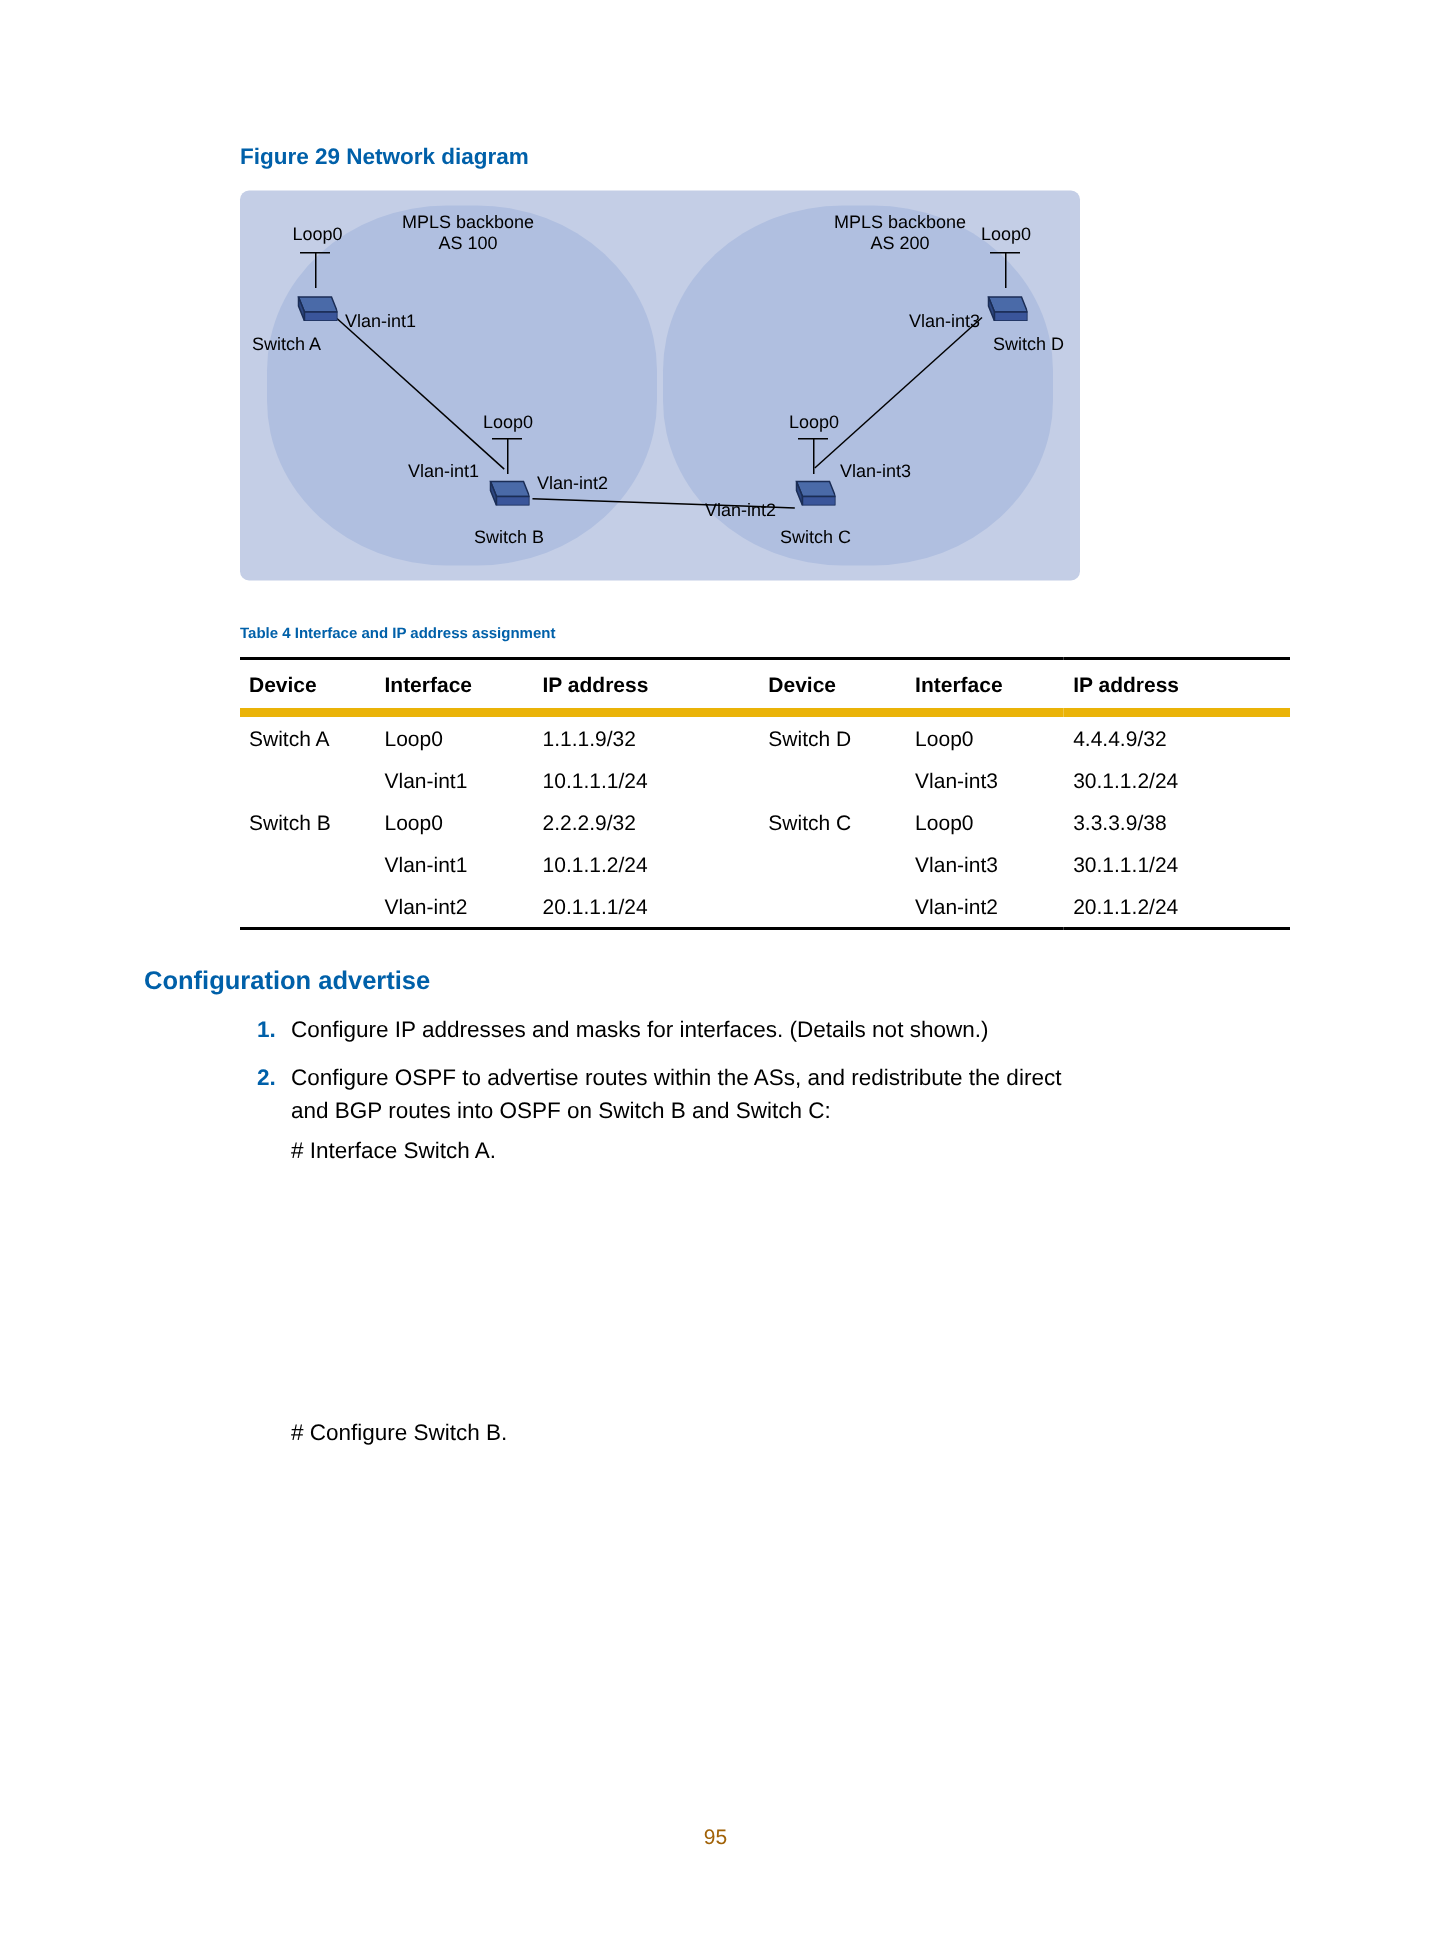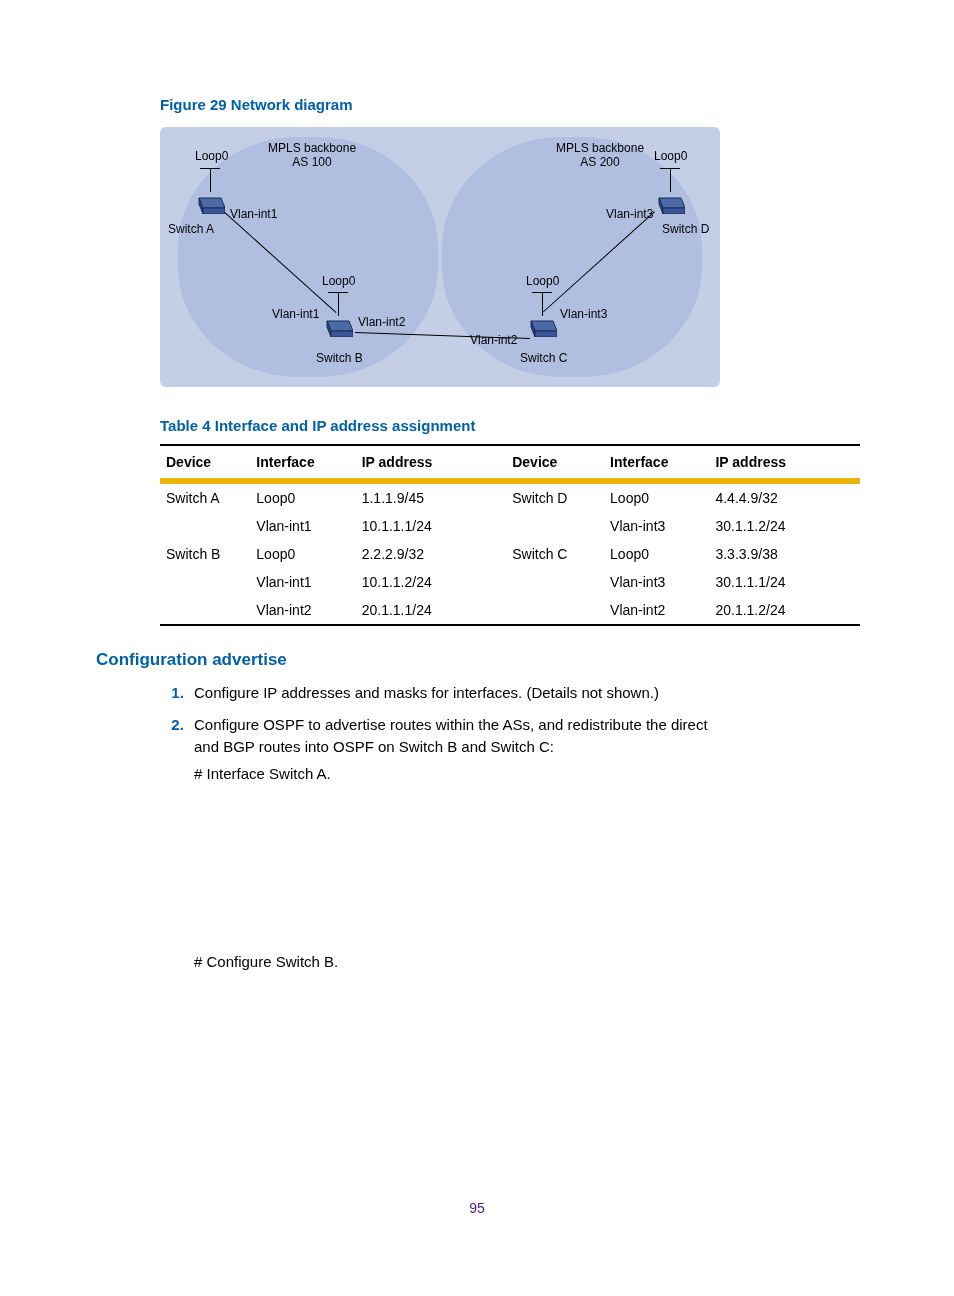--- a/index.html
+++ b/index.html
@@ -1,29 +1,29 @@
 <!DOCTYPE html>
 <html><head>
 <meta charset="utf-8">
 <style>
   html,body{margin:0;padding:0;background:#fff;font-family:Arial,Helvetica,sans-serif;color:#000}
   .page{width:819px;height:1296px;position:relative;box-sizing:border-box;padding:96px 90px 0 96px}
   .fig-cap,.tbl-cap,.sec-head{color:#0060a9;font-weight:bold}
   .fig-cap{font-size:15px;margin:0 0 14px 64px}
-  .tbl-cap{font-size:15px;margin:30px 0 10px 64px}
+  .tbl-cap{font-size:10px;margin:30px 0 10px 64px}
   .sec-head{font-size:17px;margin:24px 0 12px 0}
   .diagram{margin-left:64px;width:560px;height:260px;border-radius:6px;background:#c4cee6;position:relative}
   .cloud{position:absolute;width:260px;height:240px;top:10px;background:#b0bfe0;border-radius:120px/110px}
   .cloud.left{left:18px}
   .cloud.right{right:18px}
   .dlabel{position:absolute;font-size:12px;white-space:nowrap;text-align:center}
   .dline{position:absolute;background:#000;height:1px;transform-origin:0 0}
   .node{position:absolute;width:30px;height:22px}
   .node svg{display:block}
-  .pnum{position:absolute;bottom:80px;left:0;width:954px;text-align:center;font-size:14px;color:#4c1d95}
+  .pnum{position:absolute;bottom:64px;left:0;width:954px;text-align:center;font-size:14px;color:#a16207}
   table{border-collapse:collapse;width:700px;margin-left:64px;font-size:14px}
   thead tr{border-top:2px solid #000;border-bottom:6px solid #eab308}
   th{text-align:left;font-weight:bold;padding:8px 6px}
   td{padding:6px 6px}
   tbody{border-bottom:2px solid #000}
   ol{margin:0 0 0 64px;padding-left:28px;font-size:15px;line-height:1.45}
   ol li{padding-left:6px;margin-bottom:10px}
   ol li::marker{color:#0060a9;font-weight:bold}
   .sub{margin:6px 0 0 0}
   .gap-sm{height:160px}
@@ -121,21 +121,21 @@
       <th>IP address</th>
       <th>Device</th>
       <th>Interface</th>
       <th>IP address</th>
     </tr>
       </thead>
     <tbody id="tbody">
         <tr>
           <td>Switch A</td>
           <td>Loop0</td>
-          <td>1.1.1.9/45</td>
+          <td>1.1.1.9/32</td>
           <td>Switch D</td>
           <td>Loop0</td>
           <td>4.4.4.9/32</td>
         </tr>
         <tr>
           <td></td>
           <td>Vlan-int1</td>
           <td>10.1.1.1/24</td>
           <td></td>
           <td>Vlan-int3</td>

